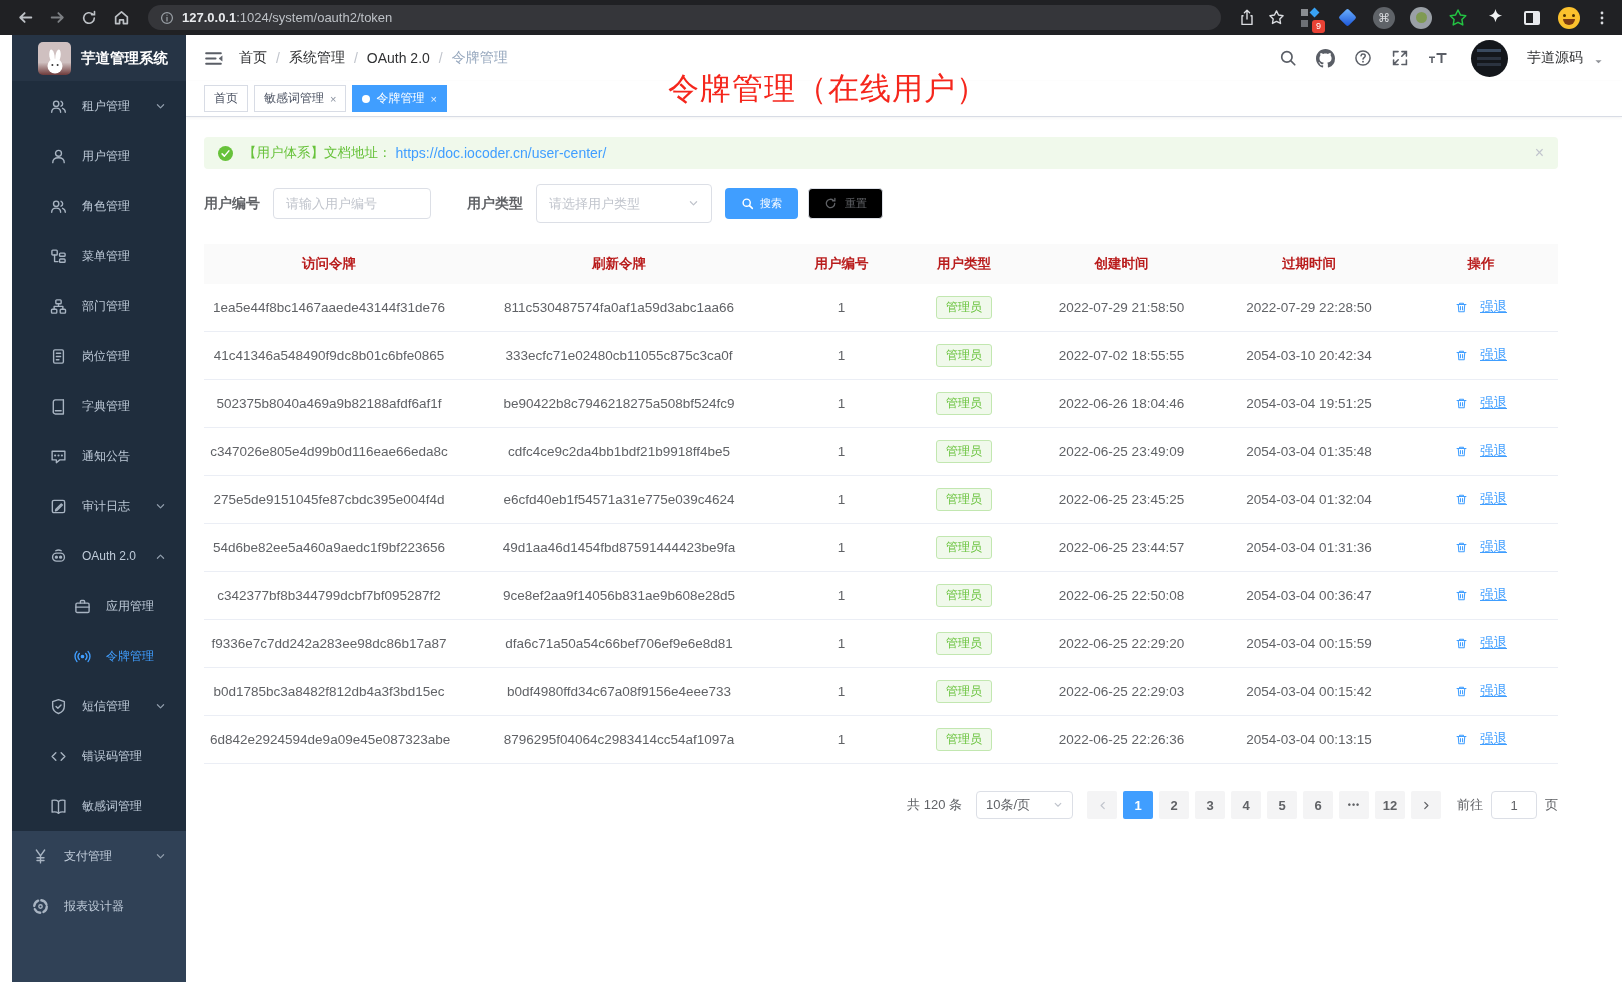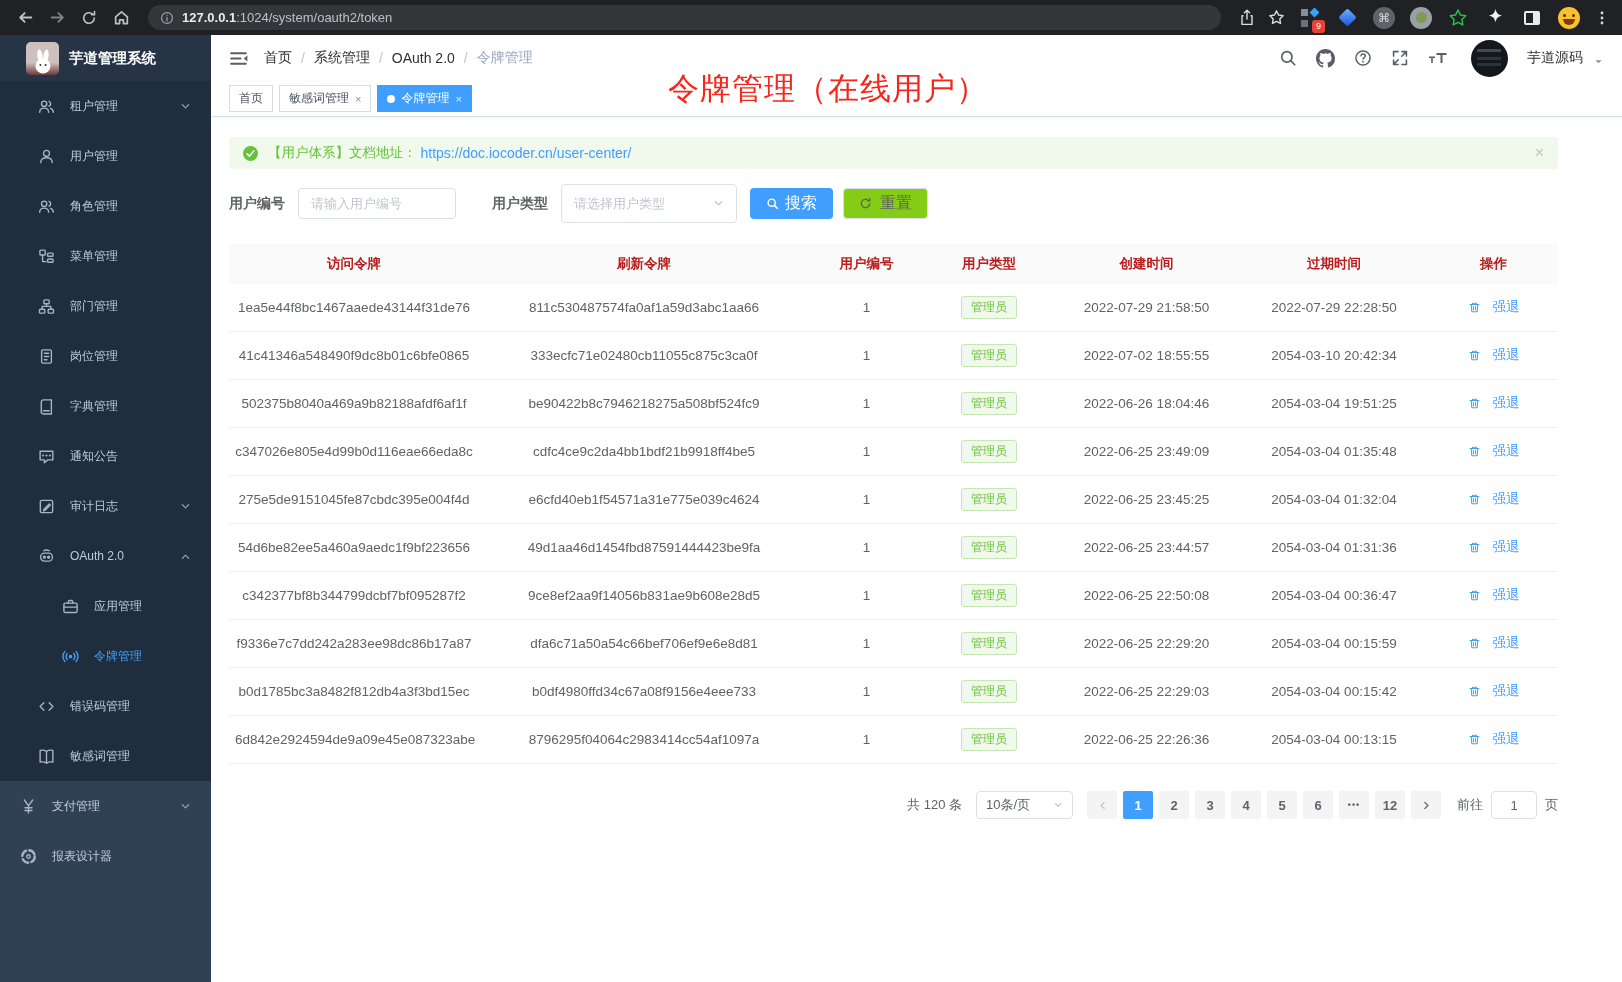--- a/index.html
+++ b/index.html
@@ -31,21 +31,21 @@
   .face .eye { position:absolute; top:7px; width:3px; height:3px; border-radius:50%; background:#4a2f00; }
   .face .eye.l { left:5px; } .face .eye.r { right:5px; }
   .face .mouth { position:absolute; left:5px; right:5px; bottom:4px; height:6px; border-radius:0 0 6px 6px; background:#7c3a12; }
   .win-ic { width:16px; height:14px; border:2px solid #e8eaed; border-radius:2px; position:relative; }
   .win-ic:after { content:""; position:absolute; right:0; top:0; bottom:0; width:5px; background:#e8eaed; }
 
   
   .app { display:flex; height:947px; }
 
   
-  .sidebar { width:211px; background:#304156; flex-shrink:0; display:flex; flex-direction:column; }
+  .sidebar { width:174px; background:#304156; flex-shrink:0; display:flex; flex-direction:column;margin-left:12px; }
   .logo { height:46px; background:#263445; display:flex; align-items:center; padding-left:26px; gap:10px; flex-shrink:0; }
   .logo-img { width:33px; height:33px; border-radius:5px; background:linear-gradient(#cfc0c0 62%,#6e3a3a); display:flex; align-items:flex-end; justify-content:center; overflow:hidden; }
   .logo-title { color:#fff; font-size:14.5px; font-weight:700; }
   .menu-dark { background:#1f2d3d; }
   .menu-item { height:50px; display:flex; align-items:center; padding-left:38px; color:#bfcbd9; font-size:12px; cursor:pointer; position:relative; }
   .menu-item .mi-icon { width:17px; margin-right:15px; color:#a8b4c2; flex-shrink:0; }
   .menu-item.indent { padding-left:62px; }
   .menu-item.active { color:#409eff; }
   .menu-item.active .mi-icon { color:#409eff; }
   .menu-item.light { padding-left:20px; }
@@ -81,32 +81,32 @@
   .alert-link { color:#409eff; font-size:14px; margin-left:4px; text-decoration:none; }
   .alert-close { position:absolute; right:14px; color:#c0c4cc; font-size:16px; cursor:pointer; }
 
   .filters { margin-top:15px; display:flex; align-items:center; }
   .f-label { font-size:14px; font-weight:700; color:#606266; margin-right:13px; }
   .f-label.second { margin-left:36px; }
   .f-input { width:158px; height:31px; border:1px solid #dcdfe6; border-radius:4px; padding:0 12px; font-size:13px; color:#606266; outline:none; font-family:inherit; }
   .f-input::placeholder { color:#c0c4cc; }
   .f-select { width:176px; height:39px; border:1px solid #dcdfe6; border-radius:4px; padding:0 12px; font-size:13px; color:#c0c4cc; display:flex; align-items:center; justify-content:space-between; cursor:pointer; }
   .f-select .sel-caret { color:#c0c4cc; transform:rotate(90deg); }
-  .btn { height:31px; border-radius:4px; font-size:16px; display:inline-flex; align-items:center; justify-content:center; gap:6px; cursor:pointer; border:1px solid transparent; padding:0 15px; font-family:inherit; }
+  .btn { height:31px; border-radius:4px; font-size:11px; display:inline-flex; align-items:center; justify-content:center; gap:6px; cursor:pointer; border:1px solid transparent; padding:0 15px; font-family:inherit; }
   .btn.primary { background:#409eff; color:#fff; margin-left:13px; }
-  .btn.plain { background:#84cc16; border-color:#dcdfe6; color:#606266; margin-left:10px;gap:8px; }
+  .btn.plain { background:#000000; border-color:#dcdfe6; color:#606266; margin-left:10px;gap:8px; }
 
   
   .table { margin-top:21px; font-size:13.5px; color:#606266; }
   .tr { display:grid; grid-template-columns:250px 330px 115px 130px 185px 190px 1fr; align-items:center; }
   .tr.head { height:40px; background:#fafafa; font-weight:700; color:#b91c1c; }
   .td { text-align:center; padding:0 6px; overflow:hidden; white-space:nowrap; }
   .tr.row { height:48px; border-bottom:1px solid #ebeef5; }
   .tag-success { display:inline-block; padding:0 9px; height:23px; line-height:21px; background:#f0f9eb; border:1px solid #c2e7b0; color:#67c23a; border-radius:3px; font-size:12px; }
-  .act-link { color:#409eff; display:inline-flex; align-items:center; gap:12px; cursor:pointer; }
+  .act-link { color:#409eff; display:inline-flex; align-items:center; gap:12px; cursor:pointer;text-decoration:underline; }
 
   
   .pagination { margin-top:27px; display:flex; align-items:center; justify-content:flex-end; font-size:13px; color:#606266; }
   .pg-total { margin-right:14px; }
   .pg-size { width:97px; height:28px; border:1px solid #dcdfe6; border-radius:4px; display:flex; align-items:center; justify-content:space-between; padding:0 9px; color:#606266; cursor:pointer; margin-right:14px; }
   .pg-size .sel-caret { color:#c0c4cc; transform:rotate(90deg); }
   .pager { display:flex; align-items:center; gap:6px; }
   .pg-btn { min-width:30px; height:28px; padding:0 4px; background:#f4f4f5; border-radius:2px; display:inline-flex; align-items:center; justify-content:center; color:#606266; font-weight:600; cursor:pointer; }
   .pg-btn.active { background:#409eff; color:#fff; }
   .pg-btn.nav-prev { color:#c0c4cc; }
@@ -358,20 +358,34 @@
             <svg width="17" height="17" viewBox="0 0 16 16" fill="none" stroke="currentColor" stroke-width="1.3" stroke-linecap="round" stroke-linejoin="round">
               <circle cx="8" cy="8" r="1.1" fill="currentColor"></circle>
               <path d="M5 5.2a4.2 4.2 0 0 0 0 5.6M11 5.2a4.2 4.2 0 0 1 0 5.6M2.8 3.2a7.2 7.2 0 0 0 0 9.6M13.2 3.2a7.2 7.2 0 0 1 0 9.6"></path>
             </svg>
           </span>
           <span class="mi-label">令牌管理</span>
         </div>
         <div class="menu-item">
           <span class="mi-icon ic">
             <svg width="17" height="17" viewBox="0 0 16 16" fill="none" stroke="currentColor" stroke-width="1.3" stroke-linecap="round" stroke-linejoin="round">
+              <path d="M8 1.6l5.5 1.9v4.3c0 3.6-2.6 5.8-5.5 6.8-2.9-1-5.5-3.2-5.5-6.8V3.5z"></path>
+              <path d="M5.7 8l1.7 1.7 3-3.2"></path>
+            </svg>
+          </span>
+          <span class="mi-label">短信管理</span>
+          <span class="mi-arrow ic ">
+            <svg width="11" height="11" viewBox="0 0 16 16" fill="none" stroke="currentColor" stroke-width="1.8" stroke-linecap="round" stroke-linejoin="round">
+              <path d="M5.5 3.5L10 8l-4.5 4.5"></path>
+            </svg>
+          </span>
+        </div>
+        <div class="menu-item">
+          <span class="mi-icon ic">
+            <svg width="17" height="17" viewBox="0 0 16 16" fill="none" stroke="currentColor" stroke-width="1.3" stroke-linecap="round" stroke-linejoin="round">
               <path d="M5.5 4.4L2 8l3.5 3.6M10.5 4.4L14 8l-3.5 3.6"></path>
             </svg>
           </span>
           <span class="mi-label">错误码管理</span>
         </div>
         <div class="menu-item">
           <span class="mi-icon ic">
             <svg width="17" height="17" viewBox="0 0 16 16" fill="none" stroke="currentColor" stroke-width="1.3" stroke-linecap="round" stroke-linejoin="round">
               <path d="M8 3.3C6.4 2 3.8 1.9 2 2.3v11c1.8-.4 4.4-.3 6 1 1.6-1.3 4.2-1.4 6-1v-11c-1.8-.4-4.4-.3-6 1z"></path>
               <path d="M8 3.3v11"></path>

